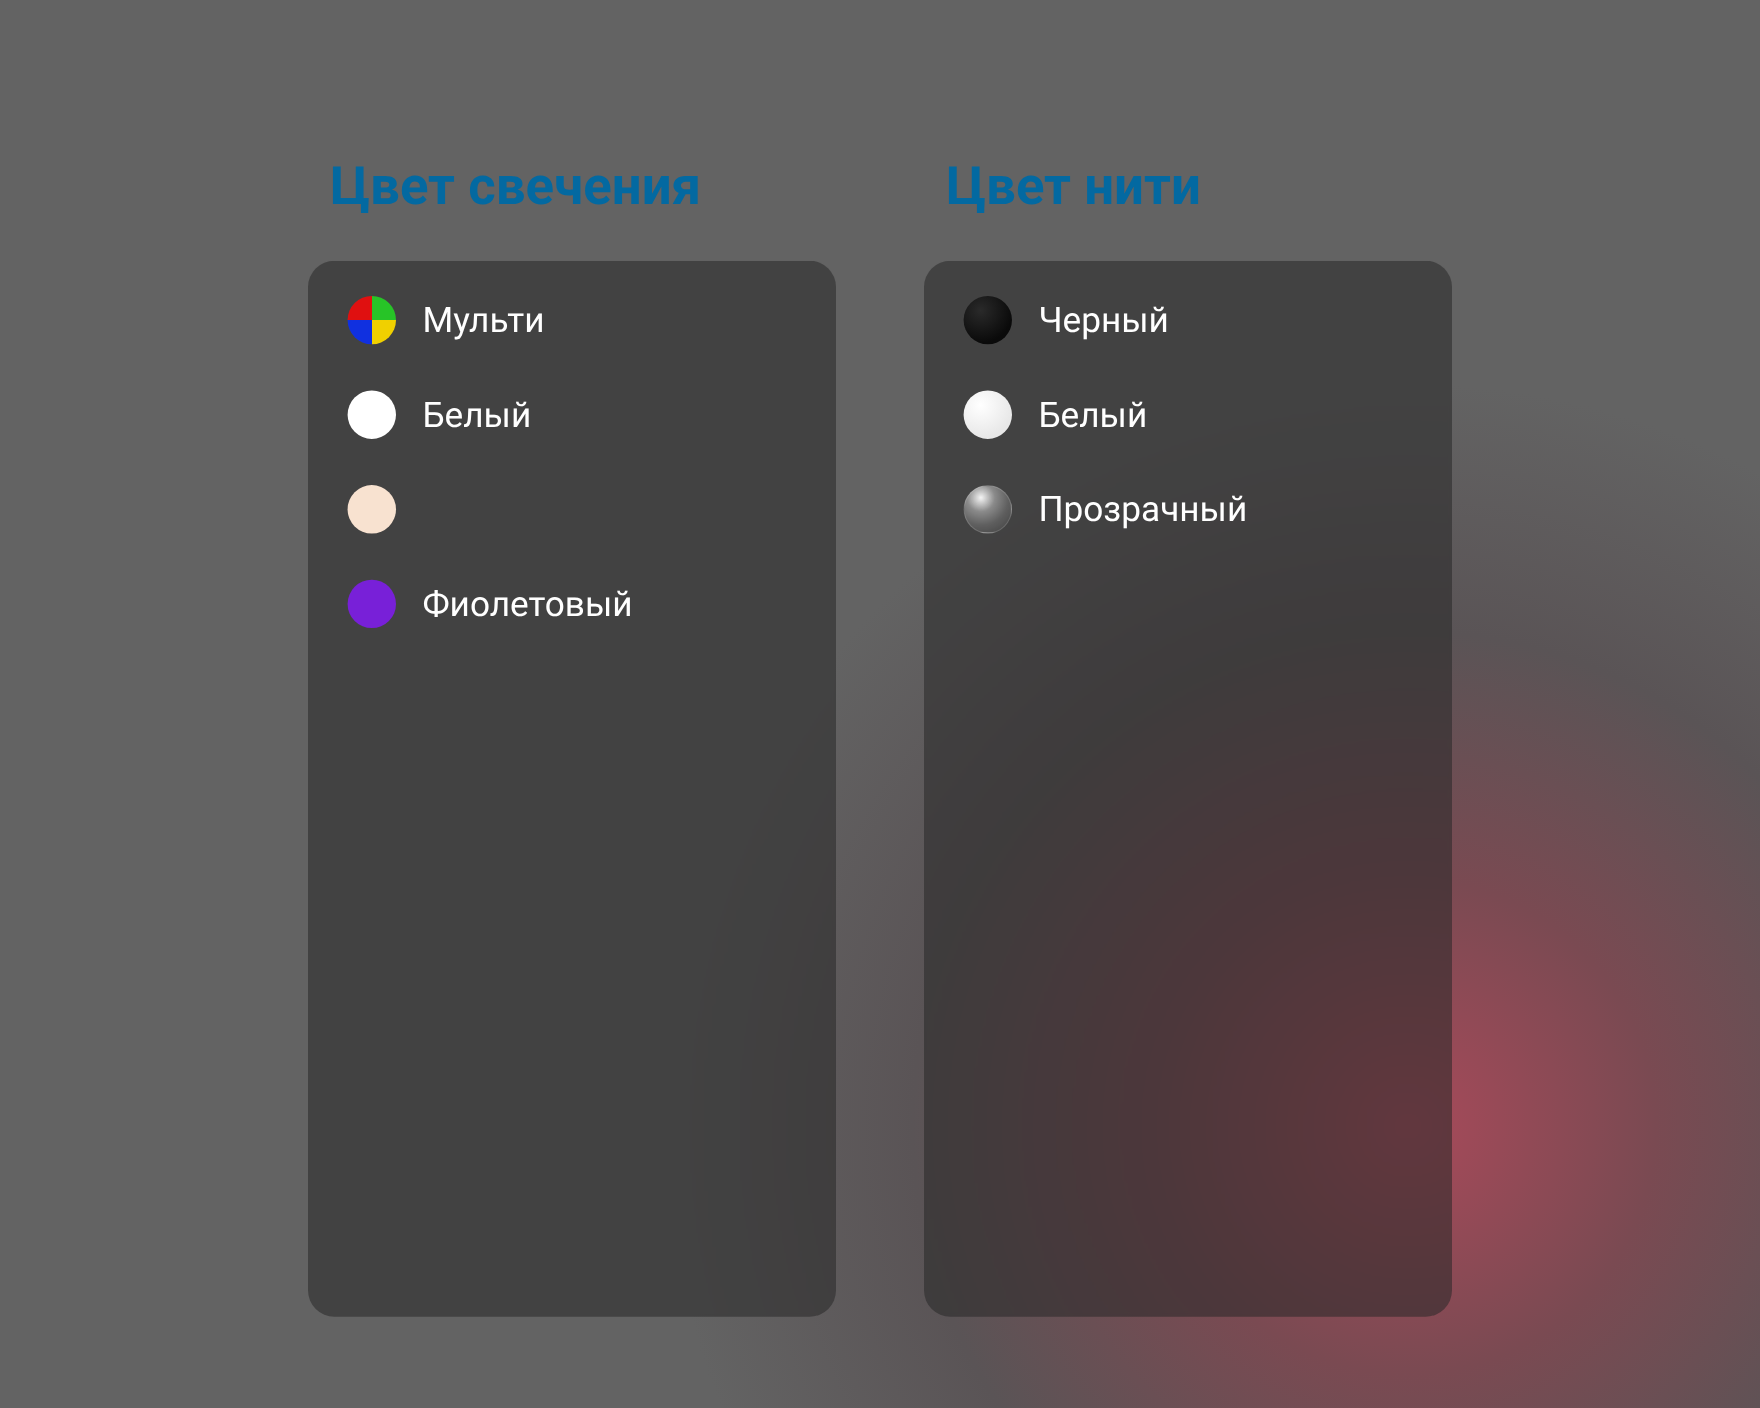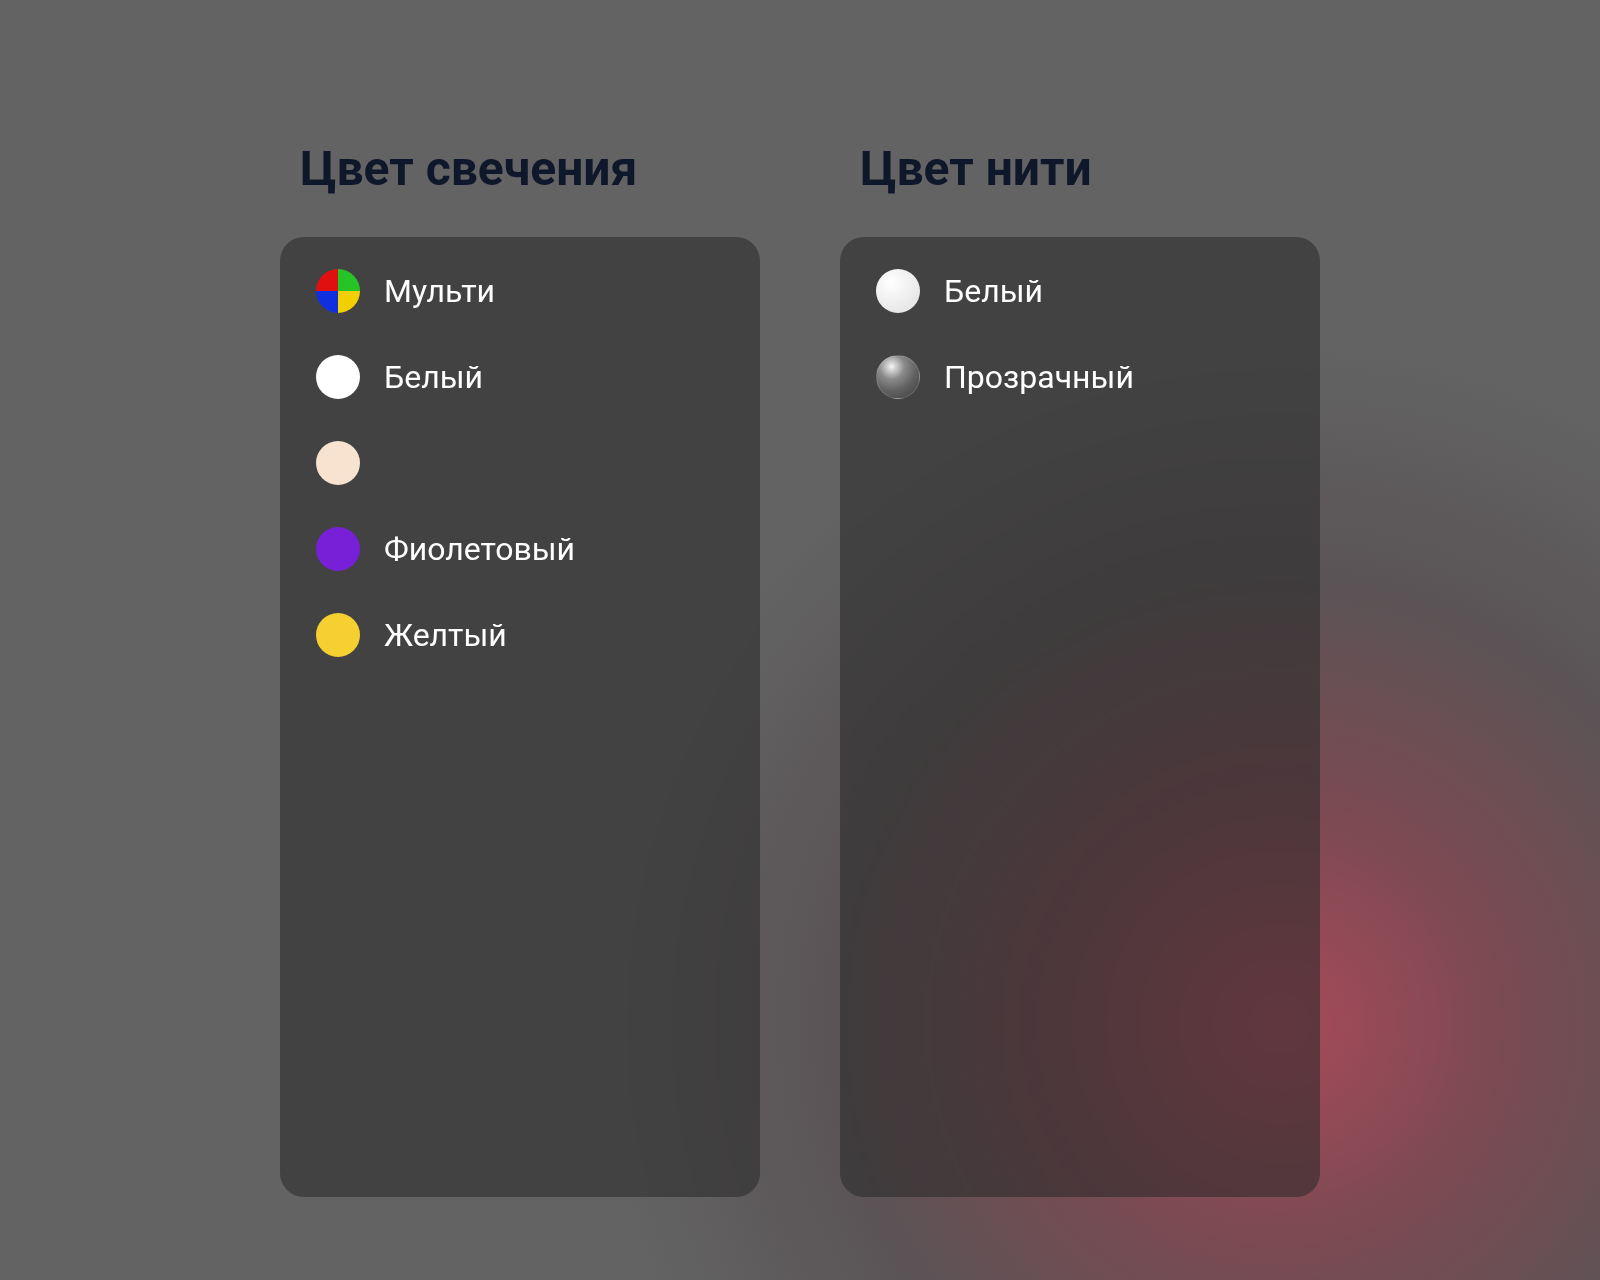--- a/index.html
+++ b/index.html
@@ -13,21 +13,21 @@
       align-items: flex-start;
       padding-top: 140px;
       gap: 80px;
     }
     .column {
       display: flex;
       flex-direction: column;
       align-items: flex-start;
     }
     .column-title {
-      color: #0f172a;
+      color: #0369a1;
       font-size: 48px;
       font-weight: 700;
       margin-bottom: 40px;
       padding-left: 20px;
     }
     .card {
       background: rgba(40, 40, 40, 0.55);
       border-radius: 24px;
       padding: 32px 36px;
       width: 480px;
@@ -85,30 +85,30 @@
       <div class="swatch swatch-white"></div>
       <span class="option-label">Белый</span>
     </div>
     <div class="option">
       <div class="swatch swatch-warm-white"></div>
     </div>
     <div class="option">
       <div class="swatch swatch-violet"></div>
       <span class="option-label">Фиолетовый</span>
     </div>
-    <div class="option">
-      <div class="swatch swatch-yellow"></div>
-      <span class="option-label">Желтый</span>
-    </div>
   </div>
 </div>
 
 <div class="column">
   <h2 class="column-title">Цвет нити</h2>
   <div class="card">
+    <div class="option">
+      <div class="swatch swatch-black"></div>
+      <span class="option-label">Черный</span>
+    </div>
     <div class="option">
       <div class="swatch swatch-white-3d"></div>
       <span class="option-label">Белый</span>
     </div>
     <div class="option">
       <div class="swatch swatch-transparent"></div>
       <span class="option-label">Прозрачный</span>
     </div>
   </div>
 </div>

